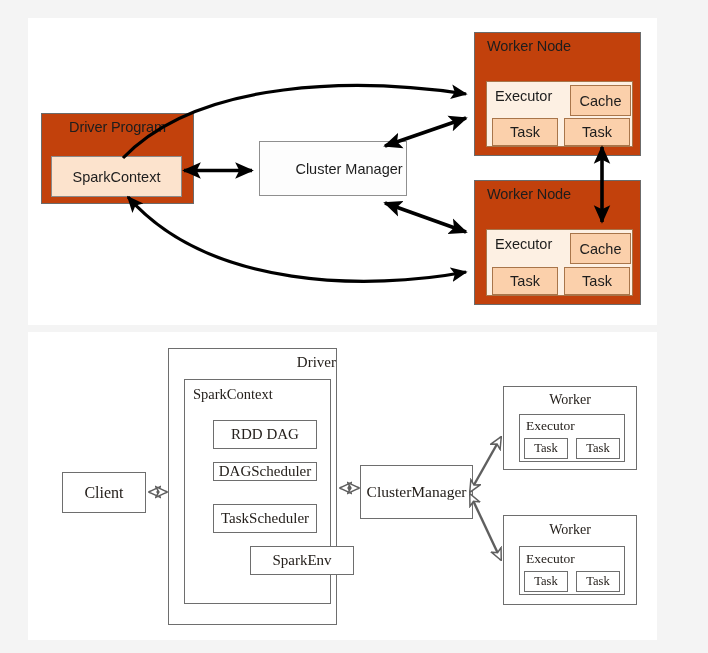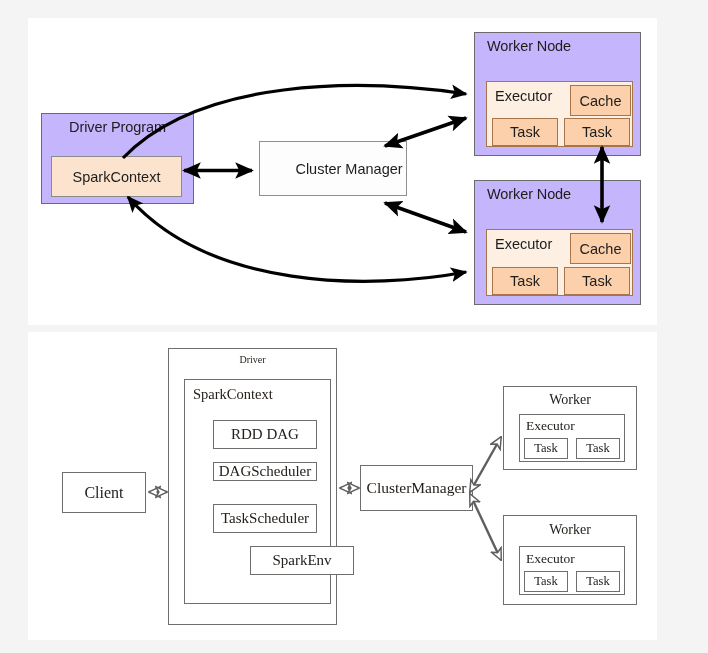--- a/index.html
+++ b/index.html
@@ -42,21 +42,21 @@
   }
   .lbl {
     position: absolute;
     white-space: nowrap;
     user-select: none;
   }
 
   
   .t-outer {
     border: 1.5px solid #6b6b6b;
-    background: #c4b5fd;
+    background: #c2410c;
   }
   .t-title {
     position: absolute;
     top: 5px;
     left: 0;
     right: 0;
     text-align: center;
     font-size: 14.5px;
     color: #1d1d1d;
     font-family: "Liberation Sans", sans-serif;
@@ -166,41 +166,41 @@
   </div>
 </div>
 
 <div class="card" id="card-bottom">
 
   <div class="box b-box" style="left:34px; top:140px; width:84px; height:41px; font-size:16px;">
     <span>Client</span>
   </div>
 
   <div class="box b-box" style="left:140px; top:16px; width:169px; height:277px;">
-    <div class="b-title" style="font-size:10px; top:5px;">Driver</div>
+    <div class="b-title" style="font-size:15px; top:5px;text-align:right;">Driver</div>
 
     <div class="box b-box" style="left:15px; top:30px; width:147px; height:225px;">
       <div class="b-title tl" style="font-size:14.5px; top:6px;">SparkContext</div>
 
       <div class="box b-box" style="left:28px; top:40px; width:104px; height:29px; font-size:15px;">
         <span>RDD DAG</span>
       </div>
       <div class="box b-box" style="left:28px; top:82px; width:104px; height:19px; font-size:15px;">
         <span>DAGScheduler</span>
       </div>
       <div class="box b-box" style="left:28px; top:124px; width:104px; height:29px; font-size:15px;">
         <span>TaskScheduler</span>
       </div>
       <div class="box b-box" style="left:28px; top:166px; width:104px; height:29px; font-size:15px;margin-left:37px;">
         <span>SparkEnv</span>
       </div>
     </div>
   </div>
 
-  <div class="box b-box" style="left:332px; top:133px; width:113px; height:46px; font-size:15.5px;">
+  <div class="box b-box" style="left:332px; top:133px; width:113px; height:54px; font-size:15.5px;">
     <span>ClusterManager</span>
   </div>
 
   <div class="box b-box" style="left:475px; top:54px; width:134px; height:84px;">
     <div class="b-title" style="font-size:14px; top:5px;">Worker</div>
     <div class="box b-box" style="left:15px; top:27px; width:106px; height:48px;">
       <div class="lbl b-inner-lbl" style="left:6px; top:3px; font-size:13.5px;">Executor</div>
       <div class="box b-box" style="left:4px; top:23px; width:44px; height:21px; font-size:12.5px;">
         <span>Task</span>
       </div>

